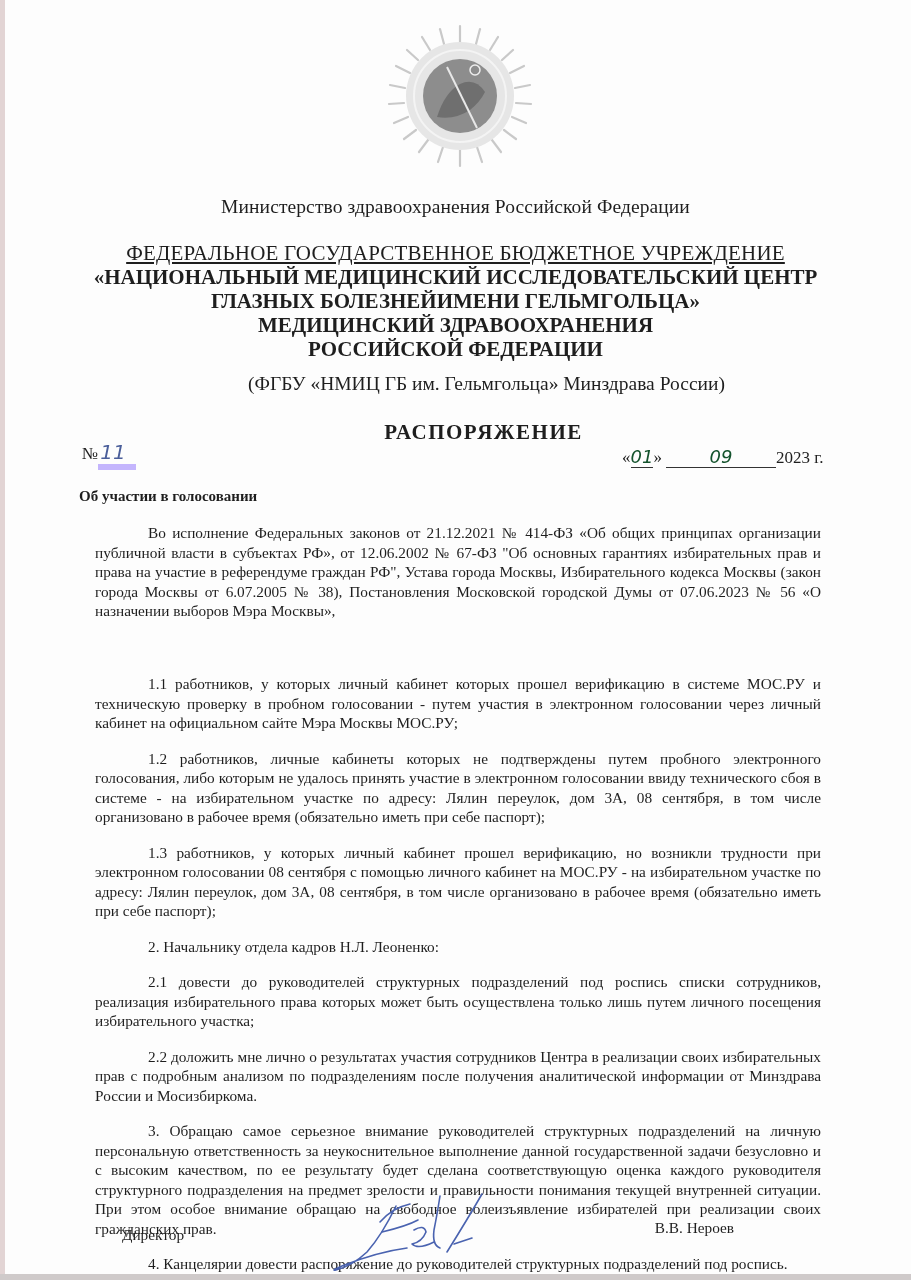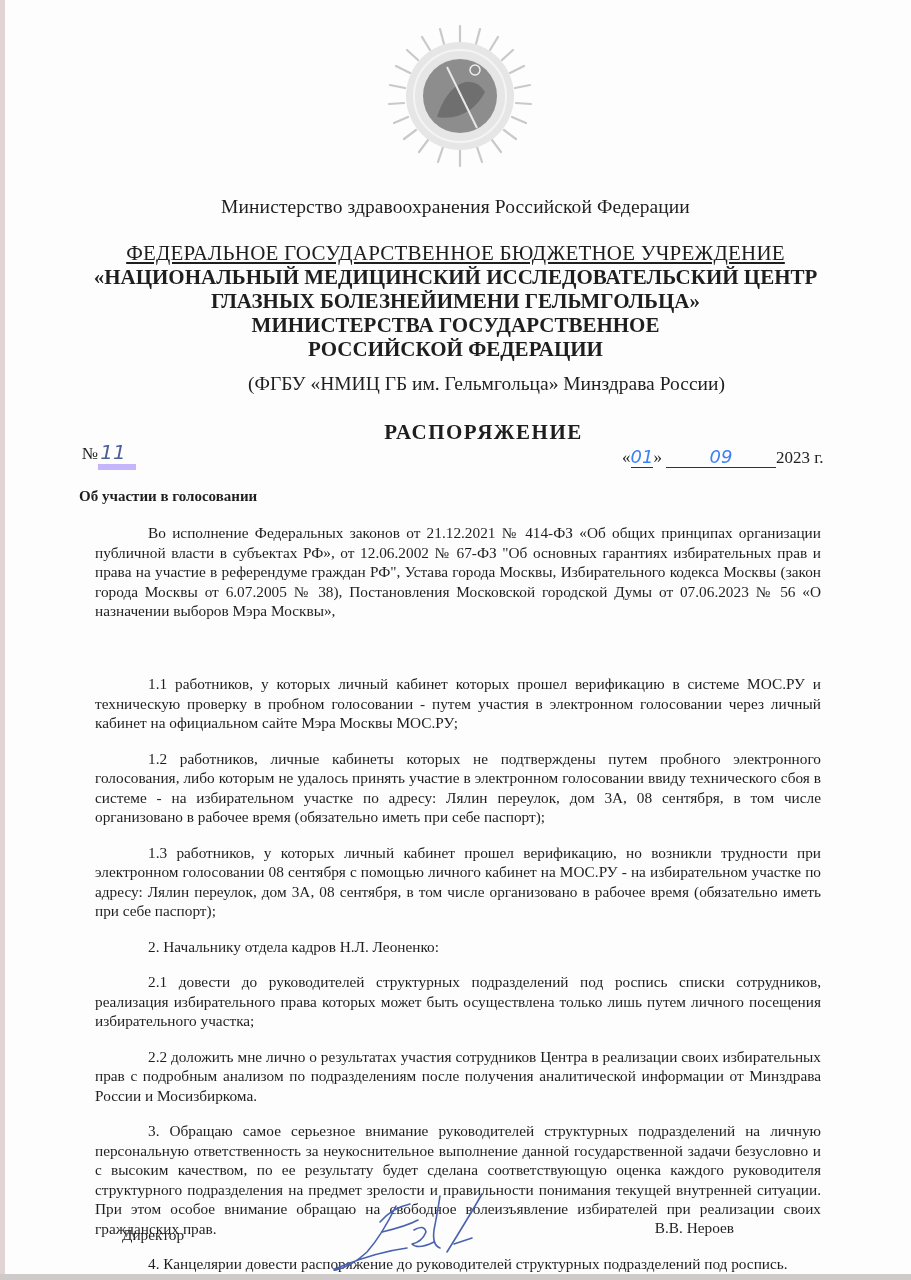--- a/index.html
+++ b/index.html
@@ -29,21 +29,21 @@
   .org-3 { top: 289px; font-size: 21px; font-weight: bold; }
   .org-4 { top: 313px; font-size: 21px; font-weight: bold; }
   .org-5 { top: 337px; font-size: 21px; font-weight: bold; }
   .org-short { top: 373px; font-size: 19.5px; margin-left: 31px; }
   .doc-type { top: 420px; font-size: 21px; font-weight: bold; letter-spacing: 1.5px; left: 28px; }
 
   .num-block { position: absolute; left: 82px; top: 440px; font-size: 17px; }
   .num-block .hand { font-family: "DejaVu Sans", sans-serif; font-style: italic; color: #4a5e9a; font-size: 20px; border-bottom: 6px solid #c4b5fd; padding: 0 10px 0 2px; }
 
   .date-block { position: absolute; left: 622px; top: 446px; font-size: 17px; }
-  .date-block .hand { font-family: "DejaVu Sans", sans-serif; font-style: italic; color: #3b82f6; font-size: 18px; }
+  .date-block .hand { font-family: "DejaVu Sans", sans-serif; font-style: italic; color: #14532d; font-size: 18px; }
   .date-block .u1 { display: inline-block; border-bottom: 1px solid #333; min-width: 20px; text-align: center; }
   .date-block .u2 { display: inline-block; border-bottom: 1px solid #333; width: 110px; text-align: center; margin-left: 4px; }
 
   .subject { position: absolute; left: 79px; top: 488px; font-size: 15px; font-weight: bold; }
 
   .body-text {
     position: absolute; left: 79px; width: 758px;
     font-size: 15.3px; line-height: 19.5px; text-align: justify;
   }
   .body-text p { margin: 16px; text-indent: 53px; }
@@ -93,21 +93,21 @@
     <circle cx="75" cy="74" r="37" fill="#8d8d8d"></circle>
     <path d="M52 95 Q60 70 75 62 Q90 55 100 70 Q95 80 85 88 Q70 98 52 95 Z" fill="#6f6f6f"></path>
     <line x1="62" y1="45" x2="92" y2="106" stroke="#e8e8e8" stroke-width="2"></line>
     <circle cx="90" cy="48" r="5" fill="none" stroke="#eeeeee" stroke-width="1.5"></circle>
   </svg>
 
   <div class="center ministry">Министерство здравоохранения Российской Федерации</div>
   <div class="center org-1">ФЕДЕРАЛЬНОЕ ГОСУДАРСТВЕННОЕ БЮДЖЕТНОЕ УЧРЕЖДЕНИЕ</div>
   <div class="center org-2">«НАЦИОНАЛЬНЫЙ МЕДИЦИНСКИЙ ИССЛЕДОВАТЕЛЬСКИЙ ЦЕНТР</div>
   <div class="center org-3">ГЛАЗНЫХ БОЛЕЗНЕЙИМЕНИ ГЕЛЬМГОЛЬЦА»</div>
-  <div class="center org-4">МИНИСТЕРСТВА ГОСУДАРСТВЕННОЕ</div>
+  <div class="center org-4">МЕДИЦИНСКИЙ ЗДРАВООХРАНЕНИЯ</div>
   <div class="center org-5">РОССИЙСКОЙ ФЕДЕРАЦИИ</div>
   <div class="center org-short">(ФГБУ «НМИЦ ГБ им. Гельмгольца» Минздрава России)</div>
 
   <div class="center doc-type">РАСПОРЯЖЕНИЕ</div>
 
   <div class="num-block">
     <span>№</span><span class="hand">11</span>
   </div>
 
   <div class="date-block">

